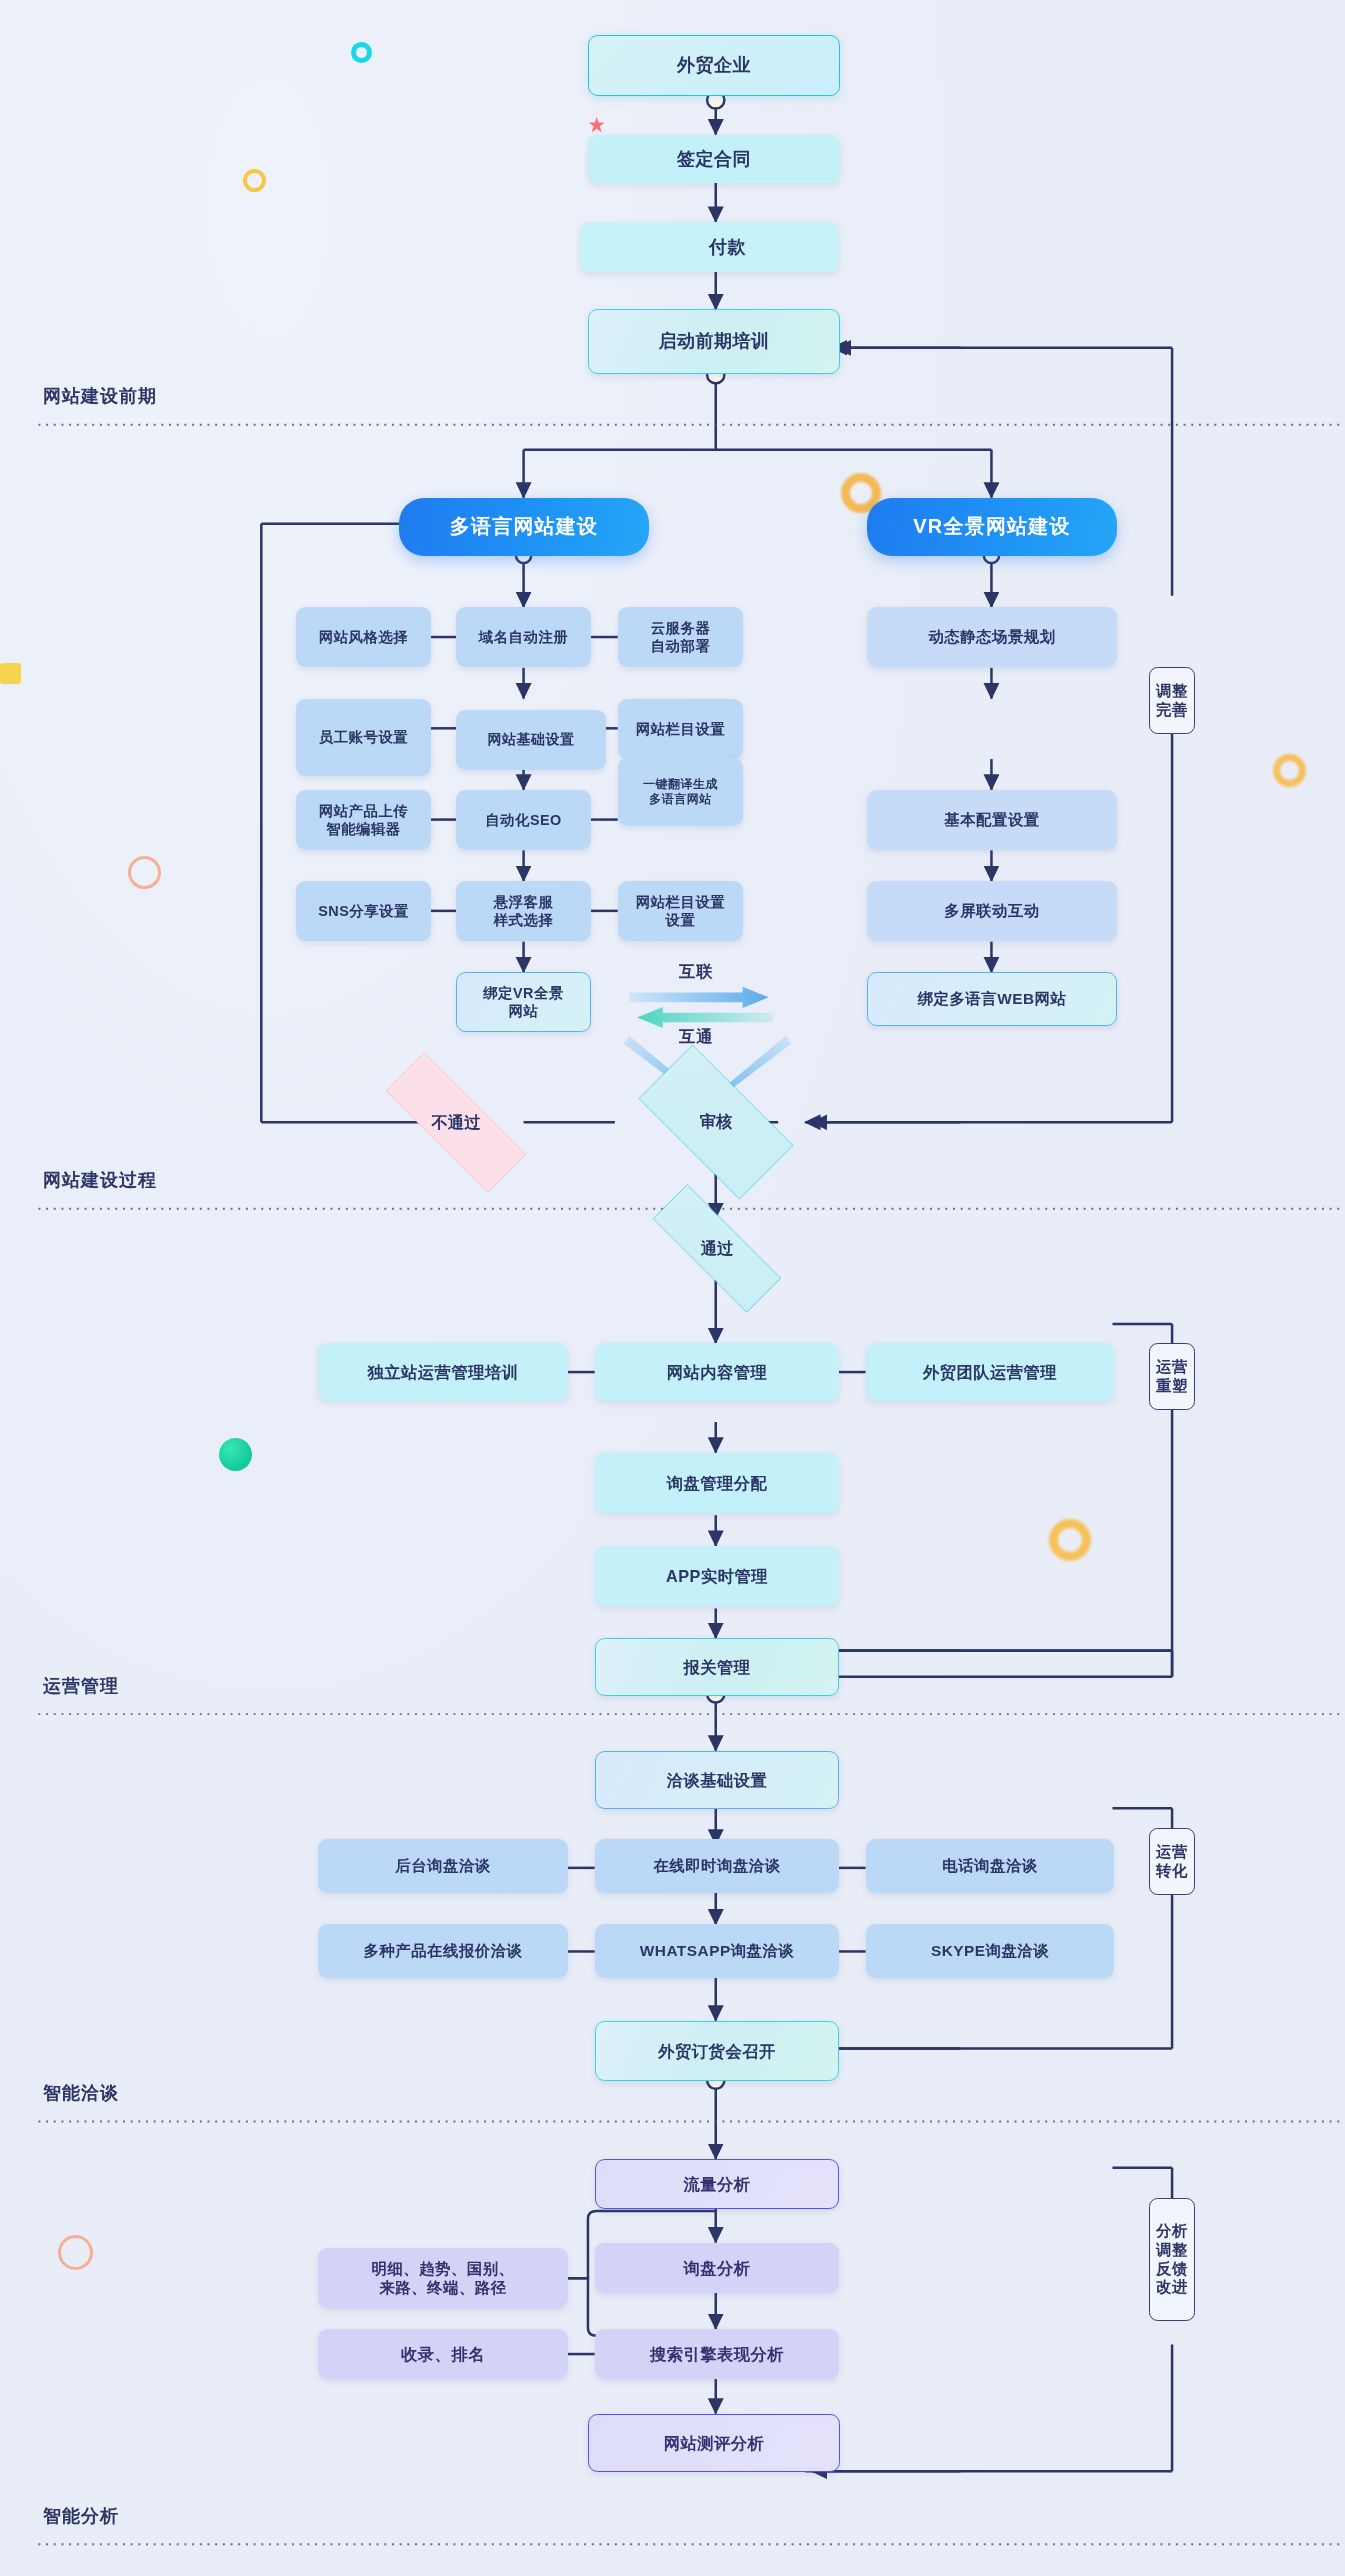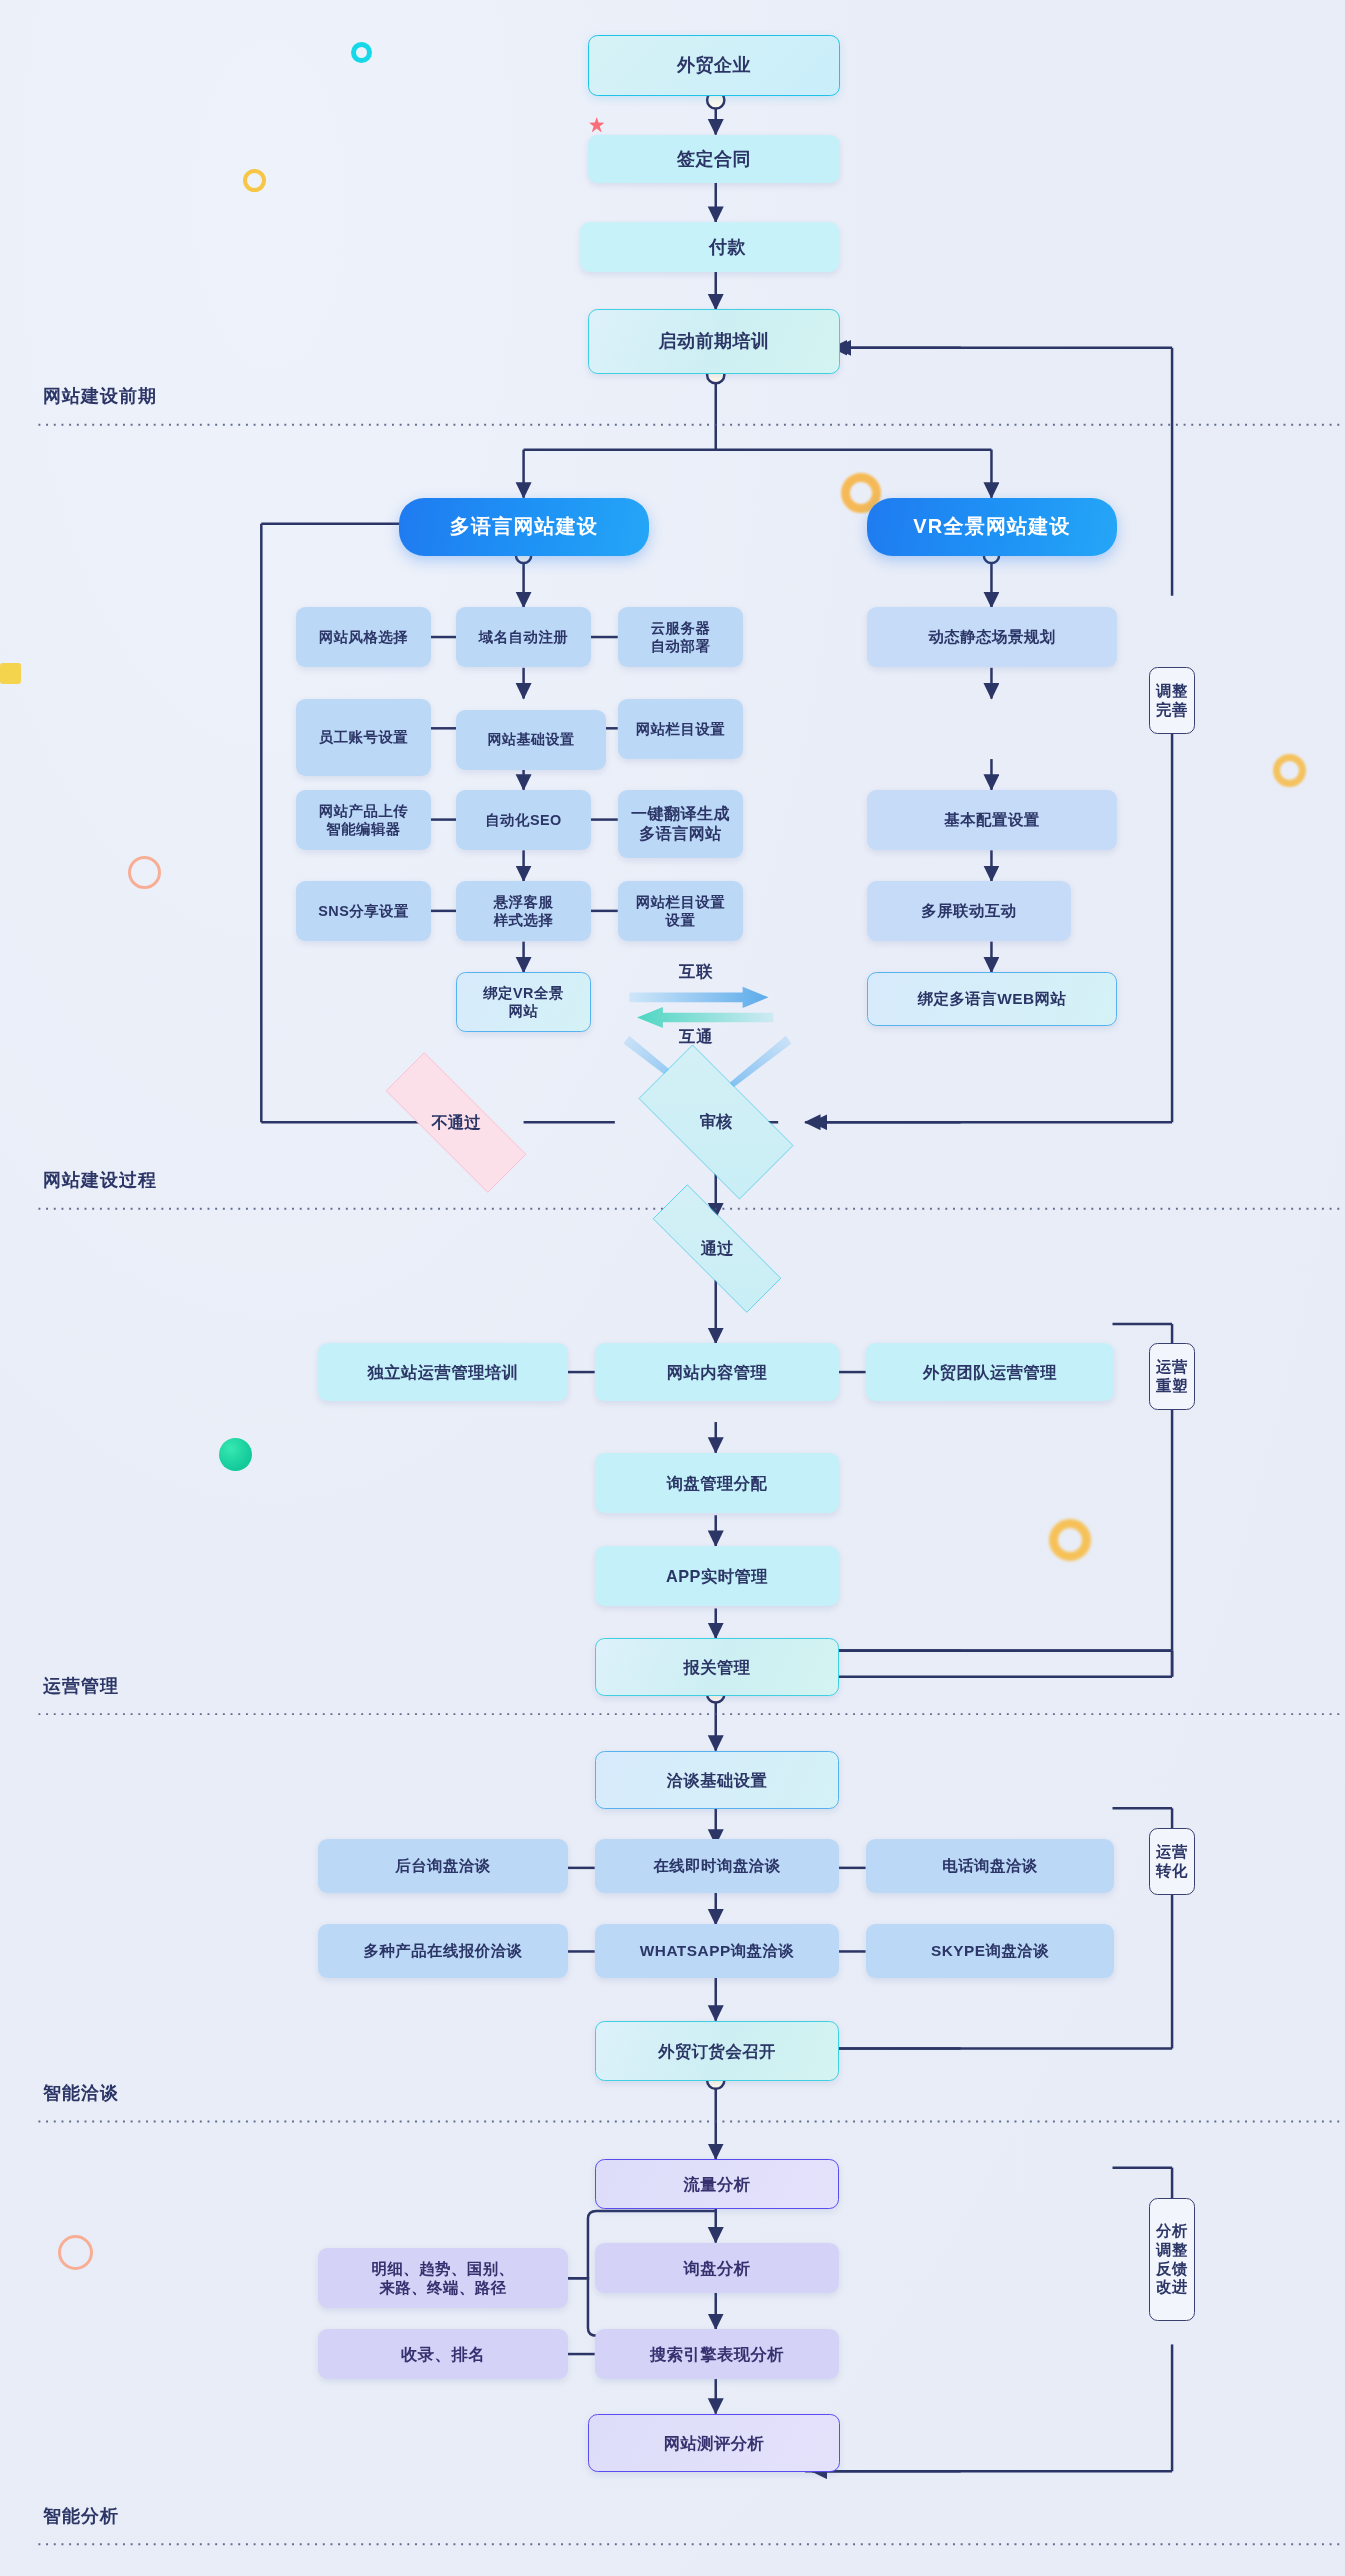--- a/index.html
+++ b/index.html
@@ -263,35 +263,35 @@
   <div class="node p-blue" style="left:618px;top:607px;width:125px;height:60px;font-size:14.4px;">云服务器
 自动部署</div>
 
   <div class="node p-blue" style="left:296px;top:699px;width:135px;height:77px;font-size:14.4px;">员工账号设置</div>
   <div class="node p-blue" style="left:456px;top:710px;width:150px;height:60px;font-size:14px;">网站基础设置</div>
   <div class="node p-blue" style="left:618px;top:699px;width:125px;height:60px;font-size:14.4px;">网站栏目设置</div>
 
   <div class="node p-blue" style="left:296px;top:790px;width:135px;height:60px;font-size:14.4px;">网站产品上传
 智能编辑器</div>
   <div class="node p-blue" style="left:456px;top:790px;width:135px;height:60px;font-size:14.4px;">自动化SEO</div>
-  <div class="node p-blue" style="left:618px;top:790px;width:125px;height:68px;font-size:16px;">一键翻译生成
+  <div class="node p-blue" style="left:618px;top:758px;width:125px;height:68px;font-size:12px;">一键翻译生成
 多语言网站</div>
 
   <div class="node p-blue" style="left:296px;top:881px;width:135px;height:60px;font-size:14.4px;">SNS分享设置</div>
   <div class="node p-blue" style="left:456px;top:881px;width:135px;height:60px;font-size:14.4px;">悬浮客服
 样式选择</div>
   <div class="node p-blue" style="left:618px;top:881px;width:125px;height:60px;font-size:14.4px;">网站栏目设置
 设置</div>
 
   <div class="node p-grad-blue" style="left:456px;top:972px;width:135px;height:60px;font-size:14.4px;">绑定VR全景
 网站</div>
 
   <div class="node p-blue-lt" style="left:867px;top:607px;width:250px;height:60px;font-size:15.4px;">动态静态场景规划</div>
   <div class="node p-blue-lt" style="left:867px;top:790px;width:250px;height:60px;font-size:15.4px;">基本配置设置</div>
-  <div class="node p-blue-lt" style="left:867px;top:881px;width:204px;height:60px;font-size:15.4px;">多屏联动互动</div>
+  <div class="node p-blue-lt" style="left:867px;top:881px;width:250px;height:60px;font-size:15.4px;">多屏联动互动</div>
   <div class="node p-grad-blue" style="left:867px;top:972px;width:250px;height:54px;font-size:15.4px;">绑定多语言WEB网站</div>
 
   <div class="edge-label" style="left:679px;top:961px;">互联</div>
   <div class="edge-label" style="left:679px;top:1026px;">互通</div>
 
   <div class="diamond d-cyan" style="left:615px;top:1068px;width:202px;height:108px;">
     <div class="dshape"></div>
     <div class="d-label">审核</div>
   </div>
   <div class="diamond d-pink" style="left:354px;top:1084px;width:204px;height:77px;">

